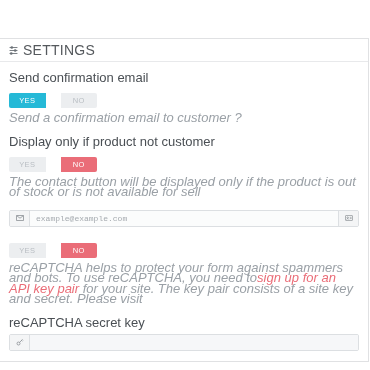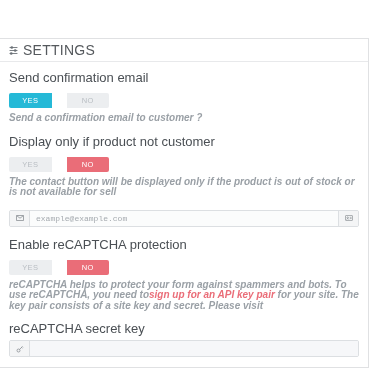--- a/index.html
+++ b/index.html
@@ -70,21 +70,21 @@
     font-size: 13px;
     color: #4a4f54;
     line-height: 12px;
     margin-bottom: 5px;
     display: block;
   }
 
   
   .switch {
     display: inline-flex;
-    width: 100px;
+    width: 88px;
     height: 15px;
     border-radius: 2px;
     overflow: hidden;
     gap: 15px;
   }
 
   .switch .opt {
     flex: 1 1 50%;
     display: flex;
     align-items: center;
@@ -105,27 +105,26 @@
     color: #ffffff;
   }
 
   .opt.on-no {
     background: #ea6d78;
     color: #ffffff;
   }
 
   
   .help-text {
-    font-size: 10px;
+    font-size: 13px;
     font-style: italic;
     color: #9aa0a6;
     line-height: 10.5px;
     margin-top: 5px;
     display: block;
-    font-weight: bold;
   }
 
   .help-text a,
   .help-link {
     color: #ea6d78;
     text-decoration: none;
     font-style: italic;
   }
 
   
@@ -229,21 +228,20 @@
               <rect x="1" y="3" width="14" height="10" rx="1"></rect>
               <circle cx="5.3" cy="7.2" r="1.5"></circle>
               <path d="M3 11c.6-1.2 1.4-1.7 2.3-1.7S7 9.8 7.6 11"></path>
               <path d="M9.6 6.6h3.6M9.6 9.2h3.6"></path>
             </svg>
           </span>
         </div>
       </div>
 
       <div class="form-group">
-        <label class="field-label">Enable reCAPTCHA protection</label>
         <div class="switch">
           <div class="opt off">YES</div>
           <div class="opt on-no">NO</div>
         </div>
         <span class="help-text"><span>reCAPTCHA helps to protect your form against spammers and bots. To use reCAPTCHA, you need to</span><a class="help-link" href="#">sign up for an API key pair</a> <span>for your site. The key pair consists of a site key and secret. Please visit</span></span>
       </div>
 
       <div class="form-group">
         <label class="field-label">reCAPTCHA secret key</label>
         <div class="input-group">

